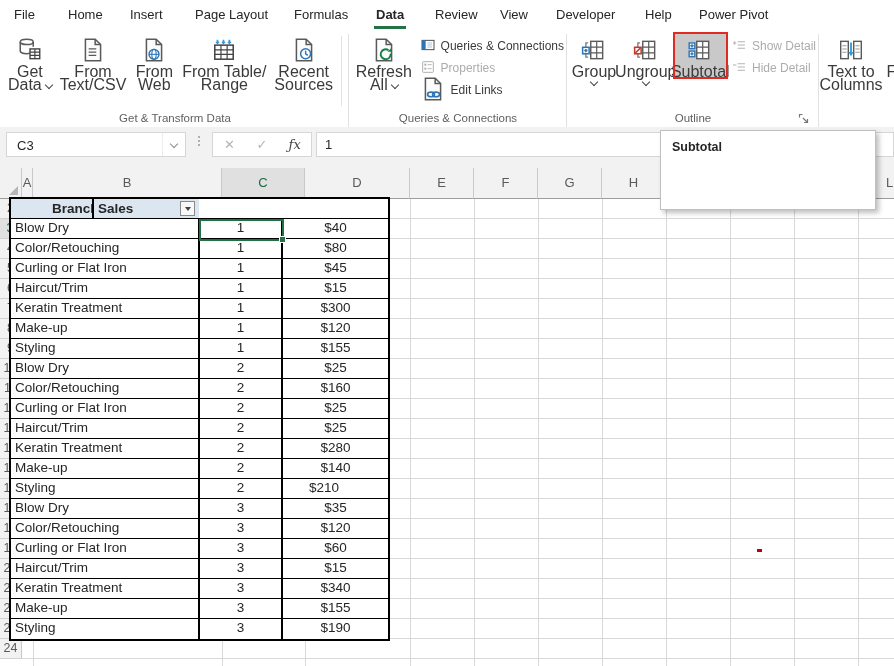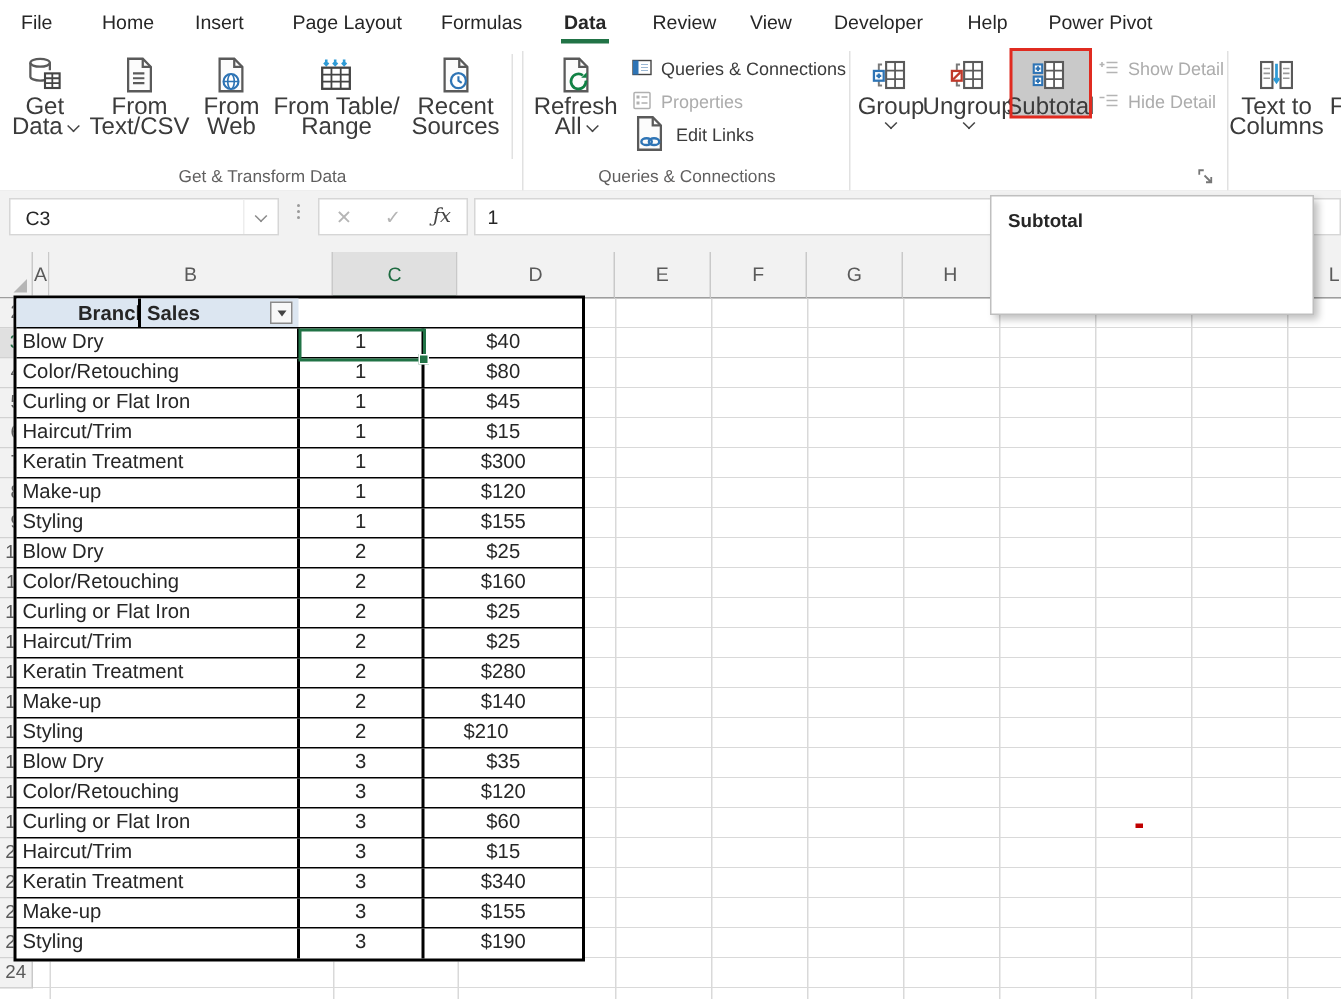--- a/index.html
+++ b/index.html
@@ -274,20 +274,21 @@
             </div>
             <div class="rib-btn-sm disabled">
               <span><svg width="16" height="16" viewBox="0 0 24 24" fill="none" xmlns="http://www.w3.org/2000/svg">
                   <path d="M3 9h5" stroke="#B4B4B4" stroke-width="1.6"></path>
                   <path d="M10 7h11M10 12h11M10 17h11" stroke="#B4B4B4" stroke-width="1.6"></path>
                 </svg></span>
               <span>Hide Detail</span>
             </div>
           </div>
         </div>
+        <div class="rib-title">Outline</div>
         <div class="dlg-launcher"><svg width="12" height="12" viewBox="0 0 12 12">
             <path d="M1.5 4.5v-3h3" stroke="#777" fill="none" stroke-width="1.2"></path>
             <path d="M5 5l4.5 4.5M9.5 6v3.5H6" stroke="#777" fill="none" stroke-width="1.2"></path>
           </svg></div>
       </div>
       <div class="gsep" style="left: 818px;"></div>
       <div class="rib-group" style="left: 820px; width: 110px;">
         <div class="rib-body">
           <div class="rib-btn-lg">
             <div class="ic">

